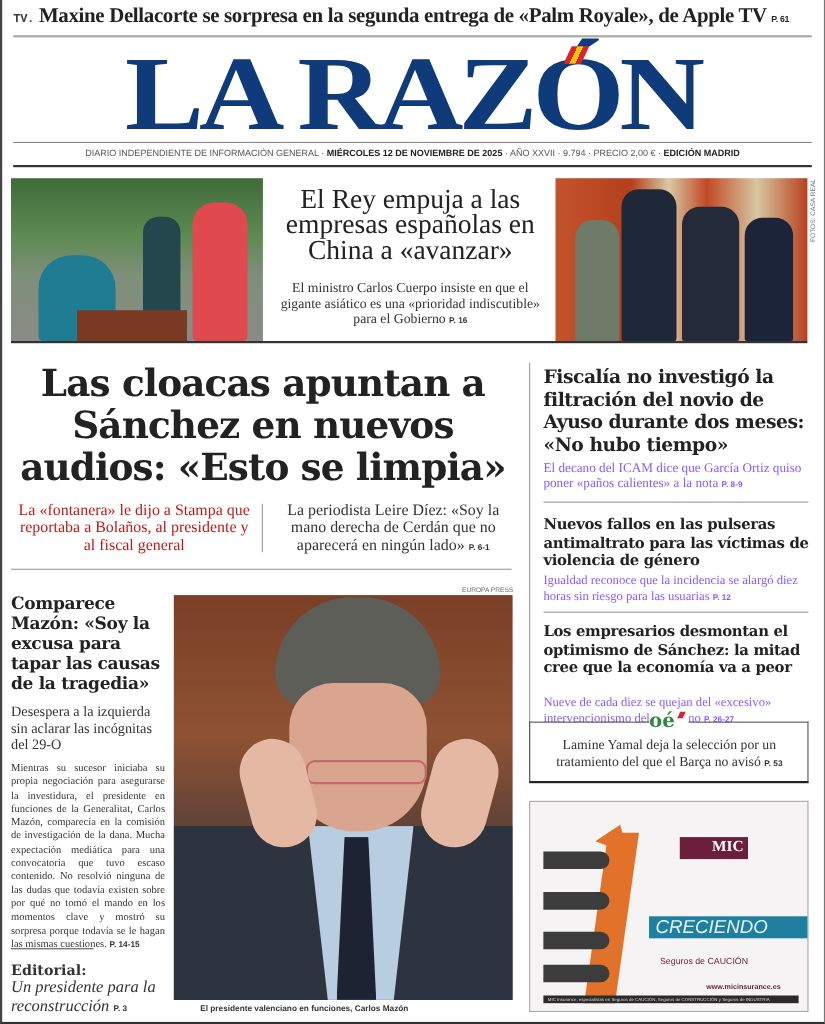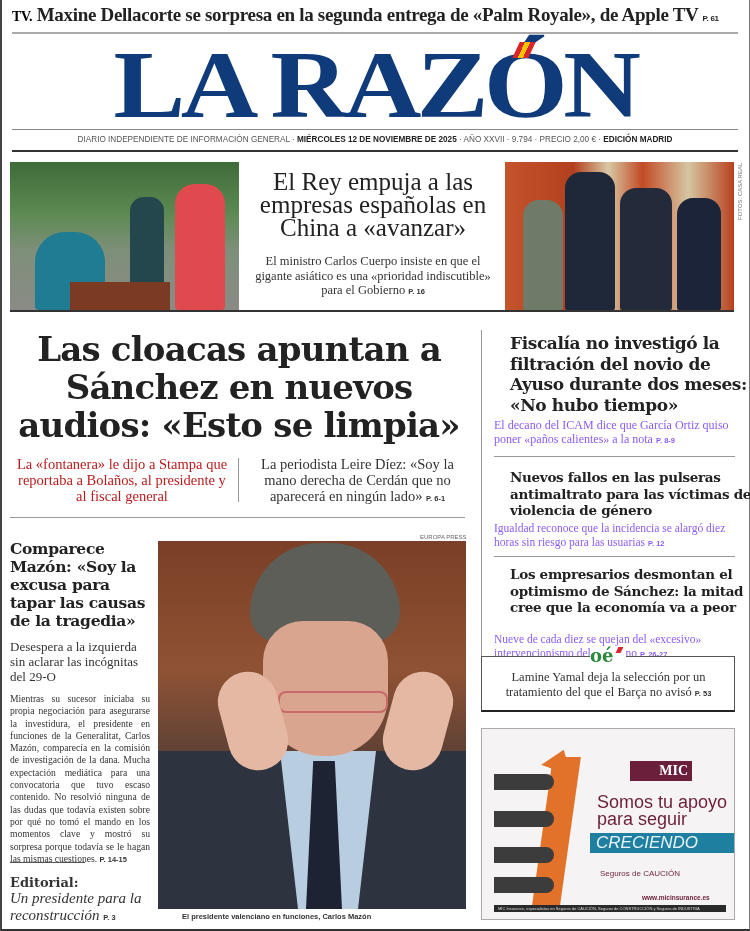--- a/index.html
+++ b/index.html
@@ -2,21 +2,21 @@
 <html><head>
 <meta charset="utf-8">
 <style>
   * { box-sizing: border-box; margin: 0; padding: 0; }
   html, body { width: 750px; height: 931px; background: #ffffff; overflow: hidden; }
   body { position: relative; font-family: "DejaVu Serif", "Liberation Serif", serif; color: #1a1a1a; }
   .frame { position: absolute; left: 0; top: 0; width: 750px; height: 931px; border-left: 2px solid #444; border-right: 1px solid #777; border-bottom: 2px solid #333; }
 
   
   .teaser { position: absolute; left: 12px; top: 4px; width: 726px; height: 26px; white-space: nowrap; font-family: "Liberation Serif", serif; font-weight: bold; font-size: 19px; letter-spacing: -0.3px; color: #222; }
-  .teaser .sec { color: #000000; font-family: Liberation Serif, serif; font-size: 14px; }
+  .teaser .sec { color: #404040; font-family: Liberation Mono, monospace; font-size: 11px; }
   .teaser .pg { font-family: "Liberation Sans", sans-serif; font-size: 8px; font-weight: bold; }
   .hr1 { position: absolute; left: 12px; top: 32px; width: 726px; height: 2px; background: #aaa; }
 
   
   .logo { position: absolute; left: 0; top: 40px; width: 750px; height: 90px; text-align: center; font-family: "Liberation Serif", serif; font-weight: bold; font-size: 96px; line-height: 90px; color: #0f3b7a; letter-spacing: -4px; transform: scaleX(1.12); transform-origin: center; }
   .flag { position: absolute; left: 516px; top: 42px; width: 16px; height: 16px; transform: skewX(-25deg); background: linear-gradient(to right, #d8262c 0 33%, #f5c400 33% 66%, #d8262c 66% 100%); }
   .hr2 { position: absolute; left: 12px; top: 129px; width: 726px; height: 1px; background: #888; }
   .dateline { position: absolute; left: 12px; top: 135px; width: 726px; text-align: center; font-family: "Liberation Sans", sans-serif; font-size: 8.2px; color: #555; white-space: nowrap; }
   .dateline b { color: #222; }
   .hr3 { position: absolute; left: 12px; top: 150px; width: 726px; height: 2px; background: #333; }
@@ -39,41 +39,41 @@
 
   
   .main-head { position: absolute; left: 14px; top: 330px; width: 450px; text-align: center; font-family: "DejaVu Serif", serif; font-weight: bold; font-size: 34px; line-height: 38px; letter-spacing: -0.8px; color: #222; }
   .main-sub-l { position: absolute; left: 12px; top: 456px; width: 220px; text-align: center; font-family: "Liberation Serif", serif; font-size: 14.5px; line-height: 16px; color: #b91c1c; }
   .main-sub-r { position: absolute; left: 245px; top: 456px; width: 225px; text-align: center; font-family: "Liberation Serif", serif; font-size: 14.5px; line-height: 16px; color: #333; }
   .vline { position: absolute; left: 238px; top: 458px; width: 1px; height: 44px; background: #999; }
   .hr5 { position: absolute; left: 10px; top: 517px; width: 455px; height: 1px; background: #999; }
   .vline-main { position: absolute; left: 481px; top: 330px; width: 1px; height: 380px; background: #999; }
 
   
-  .r-head { position: absolute; left: 494px; font-family: "DejaVu Serif", serif; font-weight: bold; color: #222; margin-left: 16px; }
+  .r-head { position: absolute; left: 494px; font-family: "DejaVu Serif", serif; font-weight: bold; color: #222; }
   .r-sub { position: absolute; left: 494px; font-family: "Liberation Serif", serif; color: #8b5cf6; }
   .r1-head { top: 333px; width: 240px; font-size: 17px; line-height: 20.5px; letter-spacing: -0.4px; }
   .r1-sub { top: 418px; width: 245px; font-size: 12px; line-height: 14px; }
   .hr-r { position: absolute; left: 494px; width: 241px; height: 1px; background: #999; }
   .r2-head { top: 469px; width: 245px; font-size: 13.5px; line-height: 16.5px; letter-spacing: -0.3px; }
   .r2-sub { top: 522px; width: 245px; font-size: 11.5px; line-height: 13.5px; }
   .r3-head { top: 566px; width: 245px; font-size: 13.5px; line-height: 16.5px; letter-spacing: -0.3px; }
   .r3-sub { top: 633px; width: 245px; font-size: 11.5px; line-height: 13.5px; }
 
   .oe-box { position: absolute; left: 481px; top: 656px; width: 254px; height: 56px; border: 1px solid #555; border-bottom: 2px solid #222; }
   .oe-logo { position: absolute; left: 590px; top: 646px; width: 36px; height: 20px; background: #fff; text-align: left; font-family: "DejaVu Serif", serif; font-weight: bold; font-size: 18px; line-height: 20px; color: #2b8a3e; }
   .oe-logo .dot { position: absolute; right: 4px; top: 1px; width: 5px; height: 6px; background: #d8262c; transform: skewX(-25deg); }
   .oe-text { position: absolute; left: 486px; top: 670px; width: 245px; text-align: center; font-family: "Liberation Serif", serif; font-size: 12.5px; line-height: 15px; color: #333; }
 
   
   .ad { position: absolute; left: 481px; top: 728px; width: 254px; height: 192px; border: 1px solid #aaa; background: #f5f3f3; overflow: hidden; }
   .ad-arrow { position: absolute; left: 60px; top: 28px; width: 28px; height: 155px; background: #e2722a; transform: skewX(-8deg); }
   .ad-arrow-tip { position: absolute; left: 62px; top: 20px; width: 0; height: 0; border-left: 16px solid transparent; border-right: 16px solid transparent; border-bottom: 22px solid #e2722a; transform: rotate(20deg); }
   .ad-hand { position: absolute; left: 12px; width: 60px; height: 16px; background: #3c3c3c; border-radius: 0 8px 8px 0; }
-  .ad-logo { position: absolute; left: 148px; top: 32px; width: 62px; height: 20px; background: #6b1f3a; color: #fff; font-family: "Liberation Serif", serif; font-weight: bold; font-size: 14px; line-height: 20px; text-align: right; padding-right: 4px; }
+  .ad-logo { position: absolute; left: 136px; top: 32px; width: 62px; height: 20px; background: #6b1f3a; color: #fff; font-family: "Liberation Serif", serif; font-weight: bold; font-size: 14px; line-height: 20px; text-align: right; padding-right: 4px; }
   .ad-slogan { position: absolute; left: 115px; top: 65px; width: 135px; font-family: "Liberation Sans", sans-serif; font-size: 18px; line-height: 17px; color: #6b1f3a; }
   .ad-band { position: absolute; left: 108px; top: 104px; width: 146px; height: 20px; background: #1f7fa0; color: #e8f4f8; font-family: "Liberation Sans", sans-serif; font-style: italic; font-size: 17px; line-height: 20px; padding-left: 6px; }
   .ad-caucion { position: absolute; left: 118px; top: 140px; font-family: "Liberation Sans", sans-serif; font-size: 8px; color: #6b1f3a; }
   .ad-url { position: absolute; left: 160px; top: 165px; font-family: "Liberation Sans", sans-serif; font-weight: bold; font-size: 6.5px; color: #6b1f3a; }
   .ad-footer { position: absolute; left: 12px; top: 176px; width: 232px; height: 7px; background: #2a2a2a; color: #ddd; font-family: "Liberation Sans", sans-serif; font-size: 4px; line-height: 7px; white-space: nowrap; overflow: hidden; padding-left: 4px; }
 
   
   .l-head { position: absolute; left: 10px; top: 540px; width: 140px; font-family: "DejaVu Serif", serif; font-weight: bold; font-size: 15.5px; line-height: 18px; color: #222; letter-spacing: -0.3px; }
   .l-sub { position: absolute; left: 10px; top: 639px; width: 140px; font-family: "Liberation Serif", serif; font-size: 13px; line-height: 15px; color: #333; }
   .l-body { position: absolute; left: 10px; top: 693px; width: 140px; font-family: "Liberation Serif", serif; font-size: 9.6px; line-height: 12.3px; color: #333; text-align: justify; hyphens: auto; }
@@ -180,21 +180,20 @@
 </div>
 
 <div class="ad">
   <div class="ad-arrow"></div>
   <div class="ad-arrow-tip"></div>
   <div class="ad-hand" style="top:45px;"></div>
   <div class="ad-hand" style="top:82px;"></div>
   <div class="ad-hand" style="top:118px;"></div>
   <div class="ad-hand" style="top:148px;"></div>
   <div class="ad-logo">MIC</div>
-  <div class="ad-slogan">Somos tu apoyo para seguir</div>
   <div class="ad-band">CRECIENDO</div>
   <div class="ad-caucion">Seguros de CAUCIÓN</div>
   <div class="ad-url">www.micinsurance.es</div>
   <div class="ad-footer">MIC Insurance, especialistas en Seguros de CAUCIÓN, Seguros de CONSTRUCCIÓN y Seguros de INDUSTRIA</div>
 </div>
 
 <div class="l-head">Comparece Mazón: «Soy la excusa para tapar las causas de la tragedia»</div>
 <div class="l-sub">Desespera a la izquierda sin aclarar las incógnitas del 29-O</div>
 <div class="l-body">
   <span>Mientras su sucesor iniciaba su propia negociación para asegurarse la investidura, el presidente en funciones de la Generalitat, Carlos Mazón, comparecía en la comisión de investigación de la dana. Mucha expectación mediática para una convocatoria que tuvo escaso contenido. No resolvió ninguna de las dudas que todavía existen sobre por qué no tomó el mando en los momentos clave y mostró su sorpresa porque todavía se le hagan las mismas cuestiones.</span>

